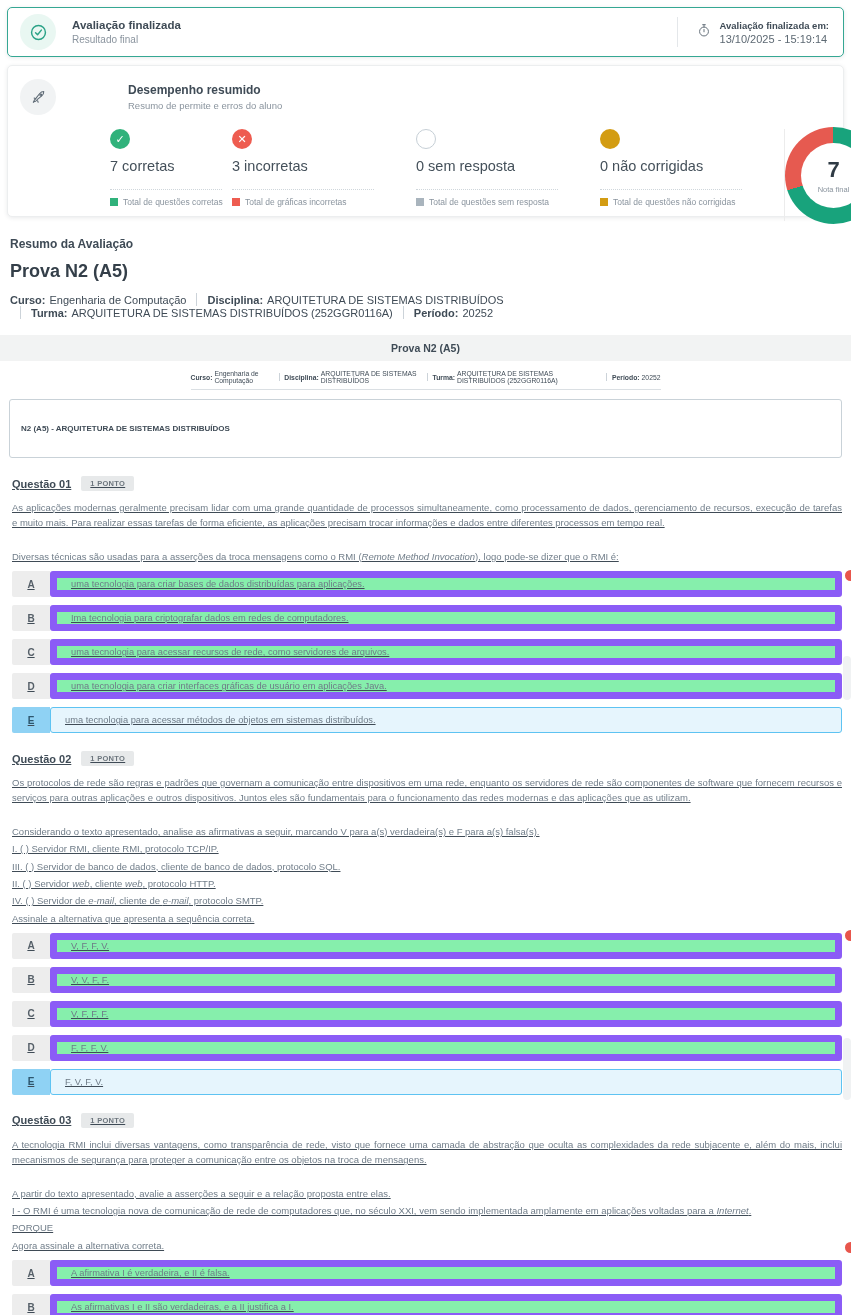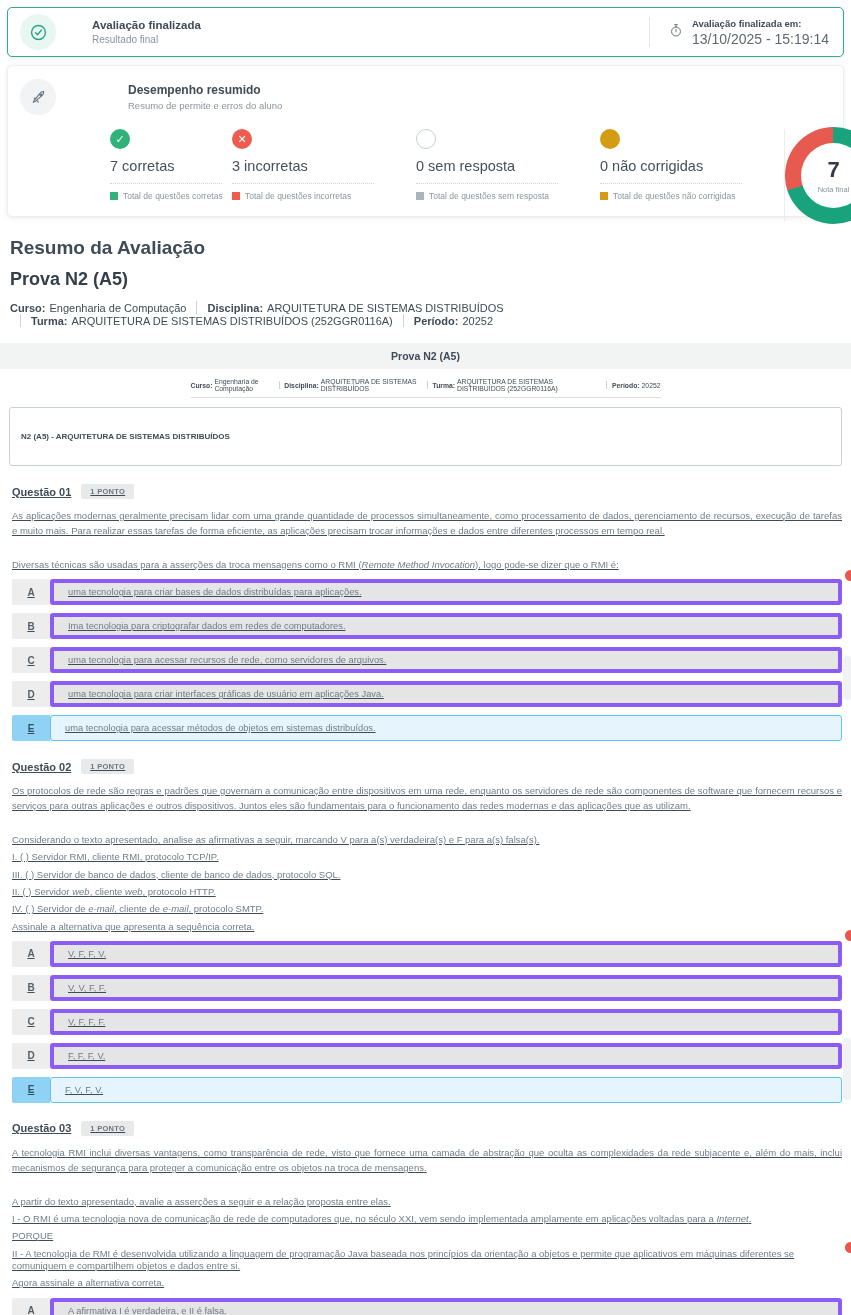--- a/index.html
+++ b/index.html
@@ -8,52 +8,52 @@
     width: 851px; height: 1315px; position: relative; overflow: hidden;
     font-family: "Liberation Sans", "DejaVu Sans", sans-serif;
     color:#3f4b56;
   }
   .card { background:#fff; border-radius:5px; box-shadow:0 1px 4px rgba(40,50,60,.10); margin:0 7px; }
 
   
   .status-card { margin-top:7px; border:1px solid #35a793; height:50px; display:flex; align-items:center; padding:0 14px 0 12px; }
   .icon-circle { width:36px; height:36px; border-radius:50%; display:flex; align-items:center; justify-content:center; flex-shrink:0; }
   .status-card .icon-circle { background:#e9f7f2; }
-  .status-texts { margin-left:36px; }
+  .status-texts { margin-left:16px; }
   .status-title { font-size:11.5px; font-weight:bold; color:#3f4b56; }
   .status-sub { font-size:10px; color:#8a949e; margin-top:3px; }
   .status-right { margin-left:auto; display:flex; align-items:center; gap:9px; }
   .vdivider { width:1px; height:30px; background:#e4e7ea; margin-right:10px; }
   .finished-label { font-size:9.5px; font-weight:bold; color:#3f4b56; }
-  .finished-value { font-size:14px; color:#5d6973; margin-top:2px; }
+  .finished-value { font-size:11px; color:#5d6973; margin-top:2px; }
 
   
   .perf-card { margin-top:8px; border:1px solid #eceeef; padding:13px 0 0; height:152px; }
   .perf-header { display:flex; align-items:center; padding-left:12px;gap:48px; }
   .perf-header .icon-circle { background:#f1f3f4; }
   .perf-title { font-size:12px; font-weight:bold; color:#3f4b56; }
   .perf-sub { font-size:9.5px; color:#8a949e; margin-top:3px; }
   .perf-body { display:flex; margin-top:14px; height:92px; }
   .stats { flex:1; display:flex; padding-left:102px; }
   .stat { width:184px; }
   .stat:first-child { width:122px; }
   .stat-icon { width:20px; height:20px; border-radius:50%; display:flex; align-items:center; justify-content:center; color:#fff; font-size:11px; font-weight:bold; }
-  .stat-label { font-size:14.5px; color:#44505a; margin:9px 0 9px; }
+  .stat-label { font-size:14.5px; color:#44505a; margin:9px 0 15px; }
   .stat-divider { width:92%; max-width:142px; border-top:1px dotted #cfd6db; margin-bottom:7px; }
   .stat-legend { display:flex; align-items:center; gap:5px; font-size:8.5px; color:#8a949e; }
   .swatch { width:8px; height:8px; display:inline-block; flex-shrink:0; }
   .score-wrap { width:122px; border-left:1px solid #ececec; display:flex; align-items:center; justify-content:center; }
   .donut { width:97px; height:97px; border-radius:50%; position:relative; }
   .donut-hole { position:absolute; inset:16px; background:#fff; border-radius:50%; display:flex; flex-direction:column; align-items:center; justify-content:center; }
   .donut-value { font-size:22px; font-weight:bold; color:#2f3b45; }
   .donut-label { font-size:7.5px; color:#8a949e; margin-top:2px; }
 
   
   .summary { margin:20px 10px 0; }
-  .summary-heading { font-size:19px; font-weight:bold; color:#3f4b56; }
+  .summary-heading { font-size:12px; font-weight:bold; color:#3f4b56; }
   .exam-title { font-size:18px; font-weight:bold; color:#343f49; margin-top:10px; }
   .meta-row { display:flex; align-items:center; flex-wrap:wrap; margin-top:11px; font-size:11px; }
   .meta-item { display:flex; align-items:center; }
   .meta-item + .meta-item::before { content:""; width:1px; height:13px; background:#ccd3d9; margin:0 10px; }
   .meta-label { font-weight:bold; color:#3f4b56; margin-right:4px; }
   .meta-value { color:#3f4b56; }
 
   
   .doc { margin-top:16px; }
   .doc-bar { background:#f2f3f3; height:26px; display:flex; align-items:center; justify-content:center; font-size:10.5px; font-weight:bold; color:#3f4b56; }
@@ -65,21 +65,21 @@
   
   .q-section { margin:18px 9px 0 12px;text-decoration:underline; }
   .q-header { display:flex; align-items:center; margin-bottom:9px; }
   .q-title { font-size:11px; font-weight:bold; color:#3f4b56; }
   .q-points { background:#e7e9ea; color:#6d767e; font-size:7.5px; font-weight:bold; letter-spacing:.3px; padding:3px 9px; margin-left:10px; border-radius:2px; }
   .q-par { font-size:9.5px; line-height:1.62; color:#707d89; text-align:justify; margin:0 0 20px; }
   .q-line { font-size:9.5px; line-height:1.3; color:#707d89; margin:0 0 5px; }
   .options { margin-top:8px; }
   .opt { display:flex; height:26px; margin-bottom:8px; }
   .opt-letter { width:38px; flex-shrink:0; background:#ededed; color:#555f68; font-size:10px; font-weight:bold; display:flex; align-items:center; justify-content:center; border-radius:2px 0 0 2px; }
-  .opt-box { flex:1; background:#e5e5e5; border:4px solid #8b5cf6; border-radius:3px; display:flex; align-items:center; padding:0 14px; font-size:9.3px; color:#6e7b87; }
+  .opt-box { flex:1; background:#86efac; border:7px solid #8b5cf6; border-radius:3px; display:flex; align-items:center; padding:0 14px; font-size:9.3px; color:#6e7b87; }
   .opt.selected .opt-letter { background:#8fd2f4; color:#2c566e; }
   .opt.selected .opt-box { background:#e6f5fd; border:1.5px solid #5ec3f2; }
 
   
   .rail-seg { position:absolute; right:0; width:8px; background:#f0f2f3; border-radius:4px; }
   .marker-dot { position:absolute; right:-5px; width:11px; height:11px; border-radius:50%; background:#e8564c; }
 
   i { font-style: italic; }
 </style>
 </head>
@@ -141,21 +141,21 @@
           </div>
       </div>
       <div class="stat">
         <div class="stat-icon" style="background: rgb(238, 92, 80);">
             <span>✕</span>
           </div>
         <div class="stat-label"><span>3</span>&nbsp;<span>incorretas</span></div>
         <div class="stat-divider"></div>
         <div class="stat-legend">
             <span class="swatch" style="background: rgb(238, 92, 80);"></span>
-            <span>Total de questões incorretas</span>
+            <span>Total de gráficas incorretas</span>
           </div>
       </div>
       <div class="stat">
         <div class="stat-icon" style="background: rgb(255, 255, 255); border: 1.5px solid rgb(198, 207, 214);">
             <span></span>
           </div>
         <div class="stat-label"><span>0</span>&nbsp;<span>sem resposta</span></div>
         <div class="stat-divider"></div>
         <div class="stat-legend">
             <span class="swatch" style="background: rgb(169, 180, 189);"></span>
@@ -299,21 +299,20 @@
 
   <div class="q-section">
     <div class="q-header">
       <span class="q-title">Questão 03</span>
       <span class="q-points">1 PONTO</span>
     </div>
     <p class="q-par"><span>A tecnologia RMI inclui diversas vantagens, como transparência de rede, visto que fornece uma camada de abstração que oculta as complexidades da rede subjacente e, além do mais, inclui mecanismos de segurança para proteger a comunicação entre os objetos na troca de mensagens.</span></p>
     <p class="q-line"><span>A partir do texto apresentado, avalie a asserções a seguir e a relação proposta entre elas.</span></p>
     <p class="q-line"><span>I - O RMI é uma tecnologia nova de comunicação de rede de computadores que, no século XXI, vem sendo implementada amplamente em aplicações voltadas para a </span><i>Internet</i><span>.</span></p>
     <p class="q-line"><span>PORQUE</span></p>
-    <p class="q-line"><span>II - A tecnologia de RMI é desenvolvida utilizando a linguagem de programação Java baseada nos princípios da orientação a objetos e permite que aplicativos em máquinas diferentes se comuniquem e compartilhem objetos e dados entre si.</span></p>
     <p class="q-line"><span>Agora assinale a alternativa correta.</span></p>
     <div class="options">
       <div class="opt">
         <div class="opt-letter">A</div>
         <div class="opt-box">A afirmativa I é verdadeira, e II é falsa.</div>
       </div>
       <div class="opt">
         <div class="opt-letter">B</div>
         <div class="opt-box">As afirmativas I e II são verdadeiras, e a II justifica a I.</div>
       </div>

